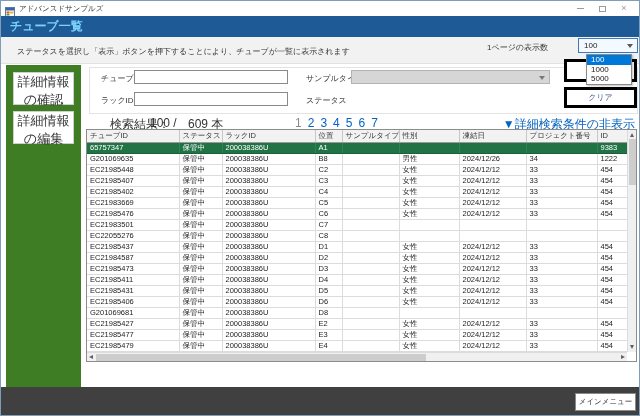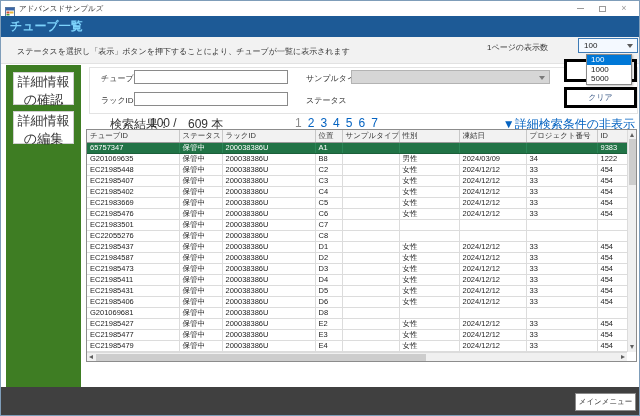--- a/index.html
+++ b/index.html
@@ -233,21 +233,21 @@
             <td></td>
             <td>9383</td>
           </tr>
           <tr>
             <td>G201069635</td>
             <td>保管中</td>
             <td>200038386U</td>
             <td>B8</td>
             <td></td>
             <td>男性</td>
-            <td>2024/03/09</td>
+            <td>2024/12/26</td>
             <td>34</td>
             <td>1222</td>
           </tr>
           <tr>
             <td>EC21985448</td>
             <td>保管中</td>
             <td>200038386U</td>
             <td>C2</td>
             <td></td>
             <td>女性</td>

